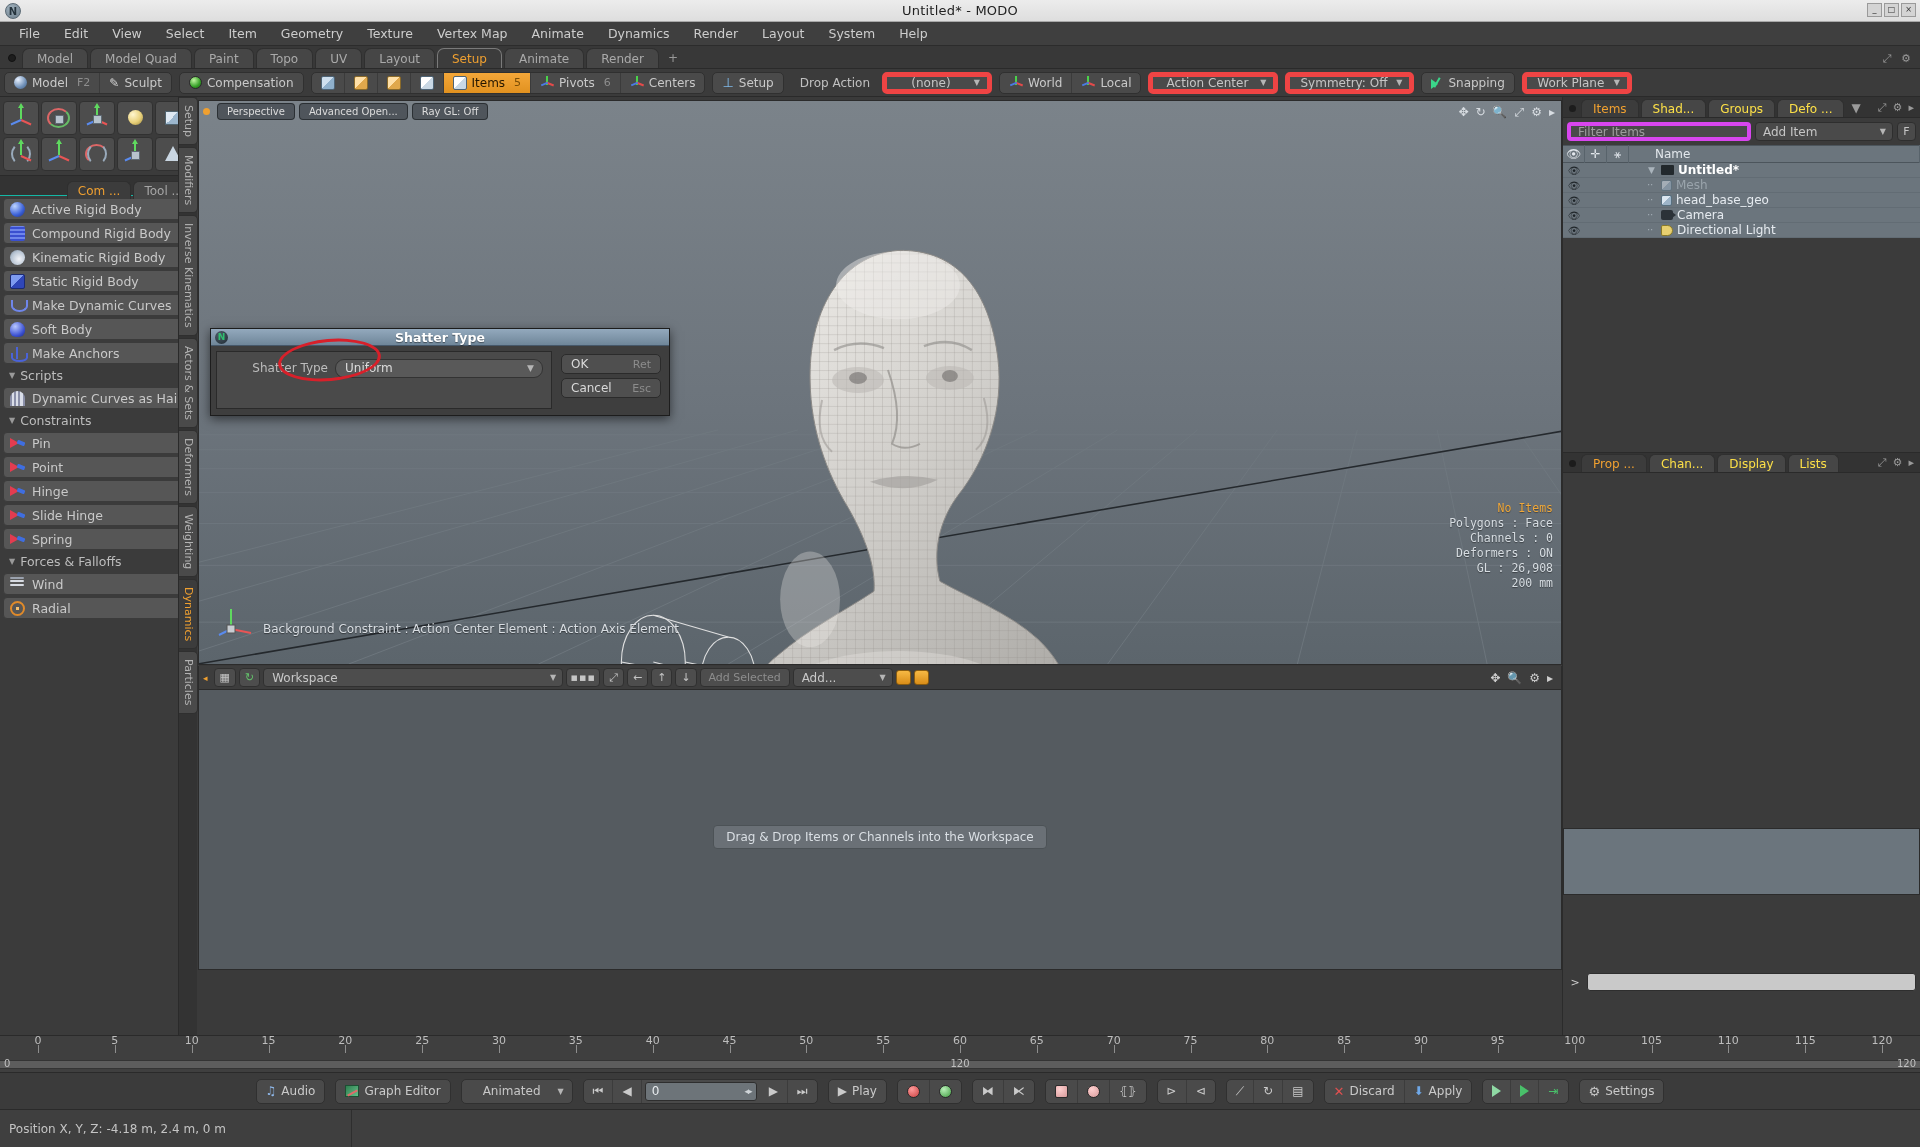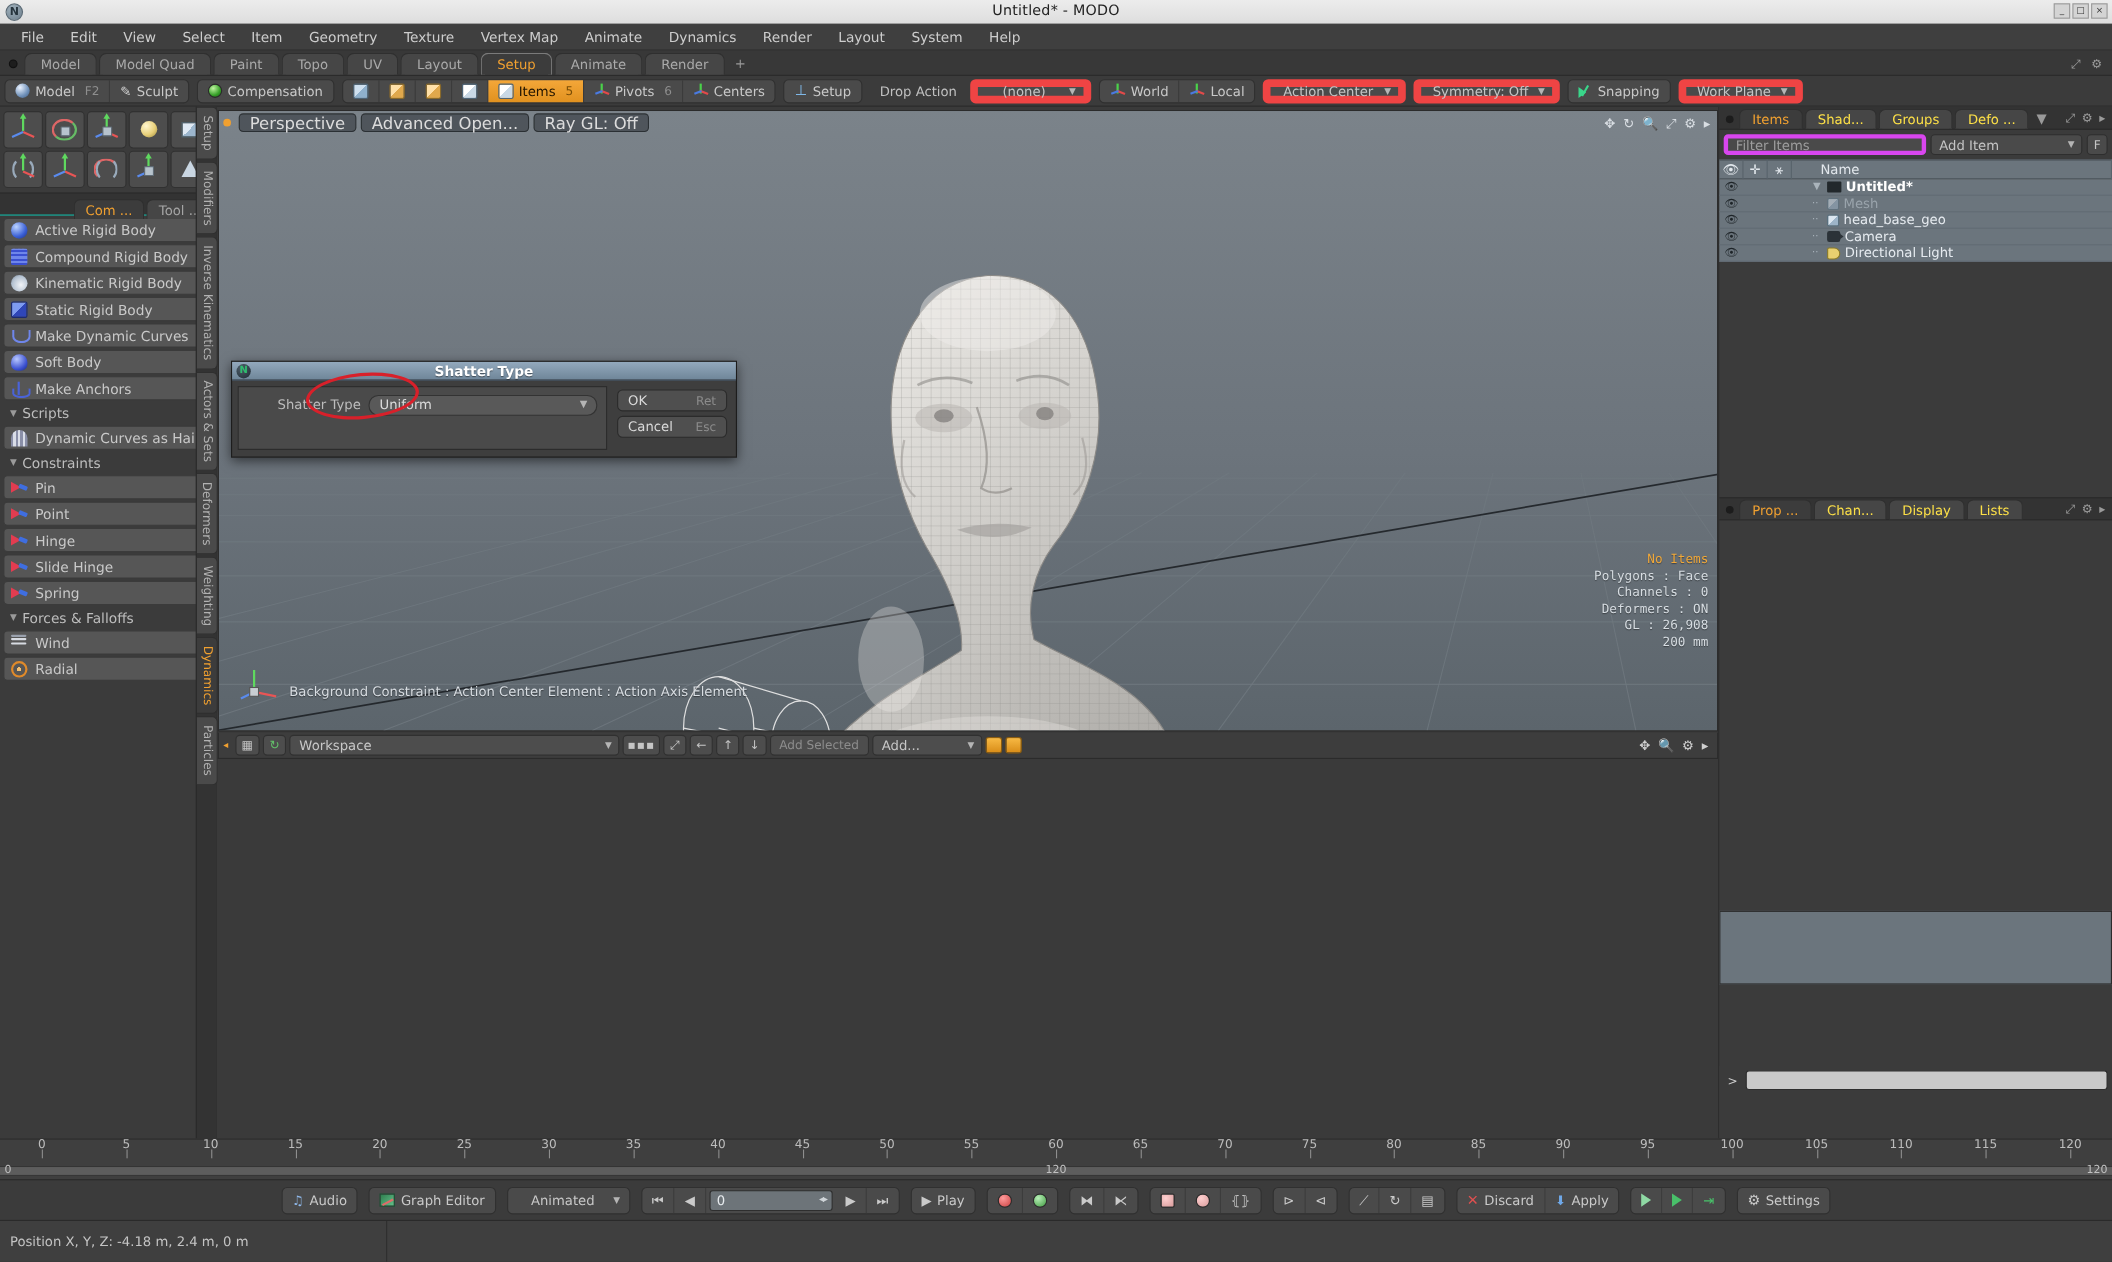--- a/index.html
+++ b/index.html
@@ -104,21 +104,21 @@
   .axis-ico { width:14px; height:14px; position:relative; }
   .axis-ico i { position:absolute; display:block; }
   .axis-ico .g { left:6px; top:0; width:2px; height:9px; background:#4ad24a; }
   .axis-ico .r { left:6px; top:7px; width:8px; height:2px; background:#e24a4a; transform:rotate(22deg); }
   .axis-ico .b { left:1px; top:7px; width:7px; height:2px; background:#4a7ae2; transform:rotate(-22deg); }
   .caret { font-size:8px; color:#b5b5b5; margin-left:8px; }
   .plainlabel { padding:0 9px; color:#c0c0c0; font-size:12px; }
   .combo {
     display:flex; align-items:center; justify-content:center; position:relative;
     height:22px; min-width:110px; padding:0 22px 0 10px;
-    background:#4a4a4a; border:7px solid #ef4444; border-radius:5px;
+    background:#4a4a4a; border:5px solid #ef4444; border-radius:5px;
     color:#c5c5c5; font-size:12px; margin-right:4px; cursor:default;
   }
   .combo .caret { position:absolute; right:7px; margin:0; }
   .snap-ico { width:12px; height:12px; position:relative; }
   .snap-ico::before {
     content:""; position:absolute; left:0; top:2px;
     border-left:7px solid #3ad68a; border-top:5px solid transparent; border-bottom:5px solid transparent;
   }
   .snap-ico::after {
     content:""; position:absolute; left:5px; top:0; width:2px; height:11px; background:#3ad68a;
@@ -231,21 +231,21 @@
     position:absolute; left:198px; top:100px; right:358px; height:565px;
     background:linear-gradient(to bottom,#777f86 0%,#6d757d 45%,#5f686f 100%);
     border:1px solid #2b2b2b; overflow:hidden;
   }
   .vp-topbar {
     position:absolute; left:0; top:0; right:0; height:21px;
     display:flex; align-items:center; padding-left:4px; gap:3px; z-index:5;
   }
   .vp-dot { width:7px; height:7px; border-radius:50%; background:#f0a030; margin-right:4px; }
   .vpchip {
-    height:17px; line-height:16px; padding:0 9px; font-size:15px; color:#dcdcdc;
+    height:17px; line-height:16px; padding:0 9px; font-size:10px; color:#dcdcdc;
     background:rgba(72,78,84,.85); border:1px solid rgba(40,44,48,.9); border-radius:4px;
     cursor:default; white-space:nowrap;
   }
   .vp-right { margin-left:auto; display:flex; align-items:center; gap:7px; padding-right:6px; color:#d8dde2; font-size:12px; }
 
   .grid-floor { position:absolute; left:0; top:0; width:100%; height:100%; }
   .vp-info {
     position:absolute; right:8px; top:400px; text-align:right;
     font-family:"DejaVu Sans Mono", monospace; font-size:11.5px; color:#d7dde2;
     line-height:15px; text-shadow:0 1px 1px rgba(0,0,0,.4);
@@ -953,20 +953,23 @@
     <div class="amber"></div>
     <div class="amber"></div>
     <div class="ws-right">
       <span>✥</span>
       <span>🔍</span>
       <span>⚙</span>
       <span>▸</span>
     </div>
   </div>
 
+  <div class="wsbody">
+    <div class="ws-hint">Drag &amp; Drop Items or Channels into the Workspace</div>
+  </div>
 
   <div class="rightcol">
     <div class="rtabs">
       <div class="dot" style="width:7px;height:7px;border-radius:50%;background:#1c1c1c;margin:0 5px 5px 2px;"></div>
       <div id="righttabs" style="display:flex;align-items:flex-end;">
           <div class="rtab active">Items</div>
           <div class="rtab">Shad...</div>
           <div class="rtab">Groups</div>
           <div class="rtab">Defo ...</div>
         </div>

